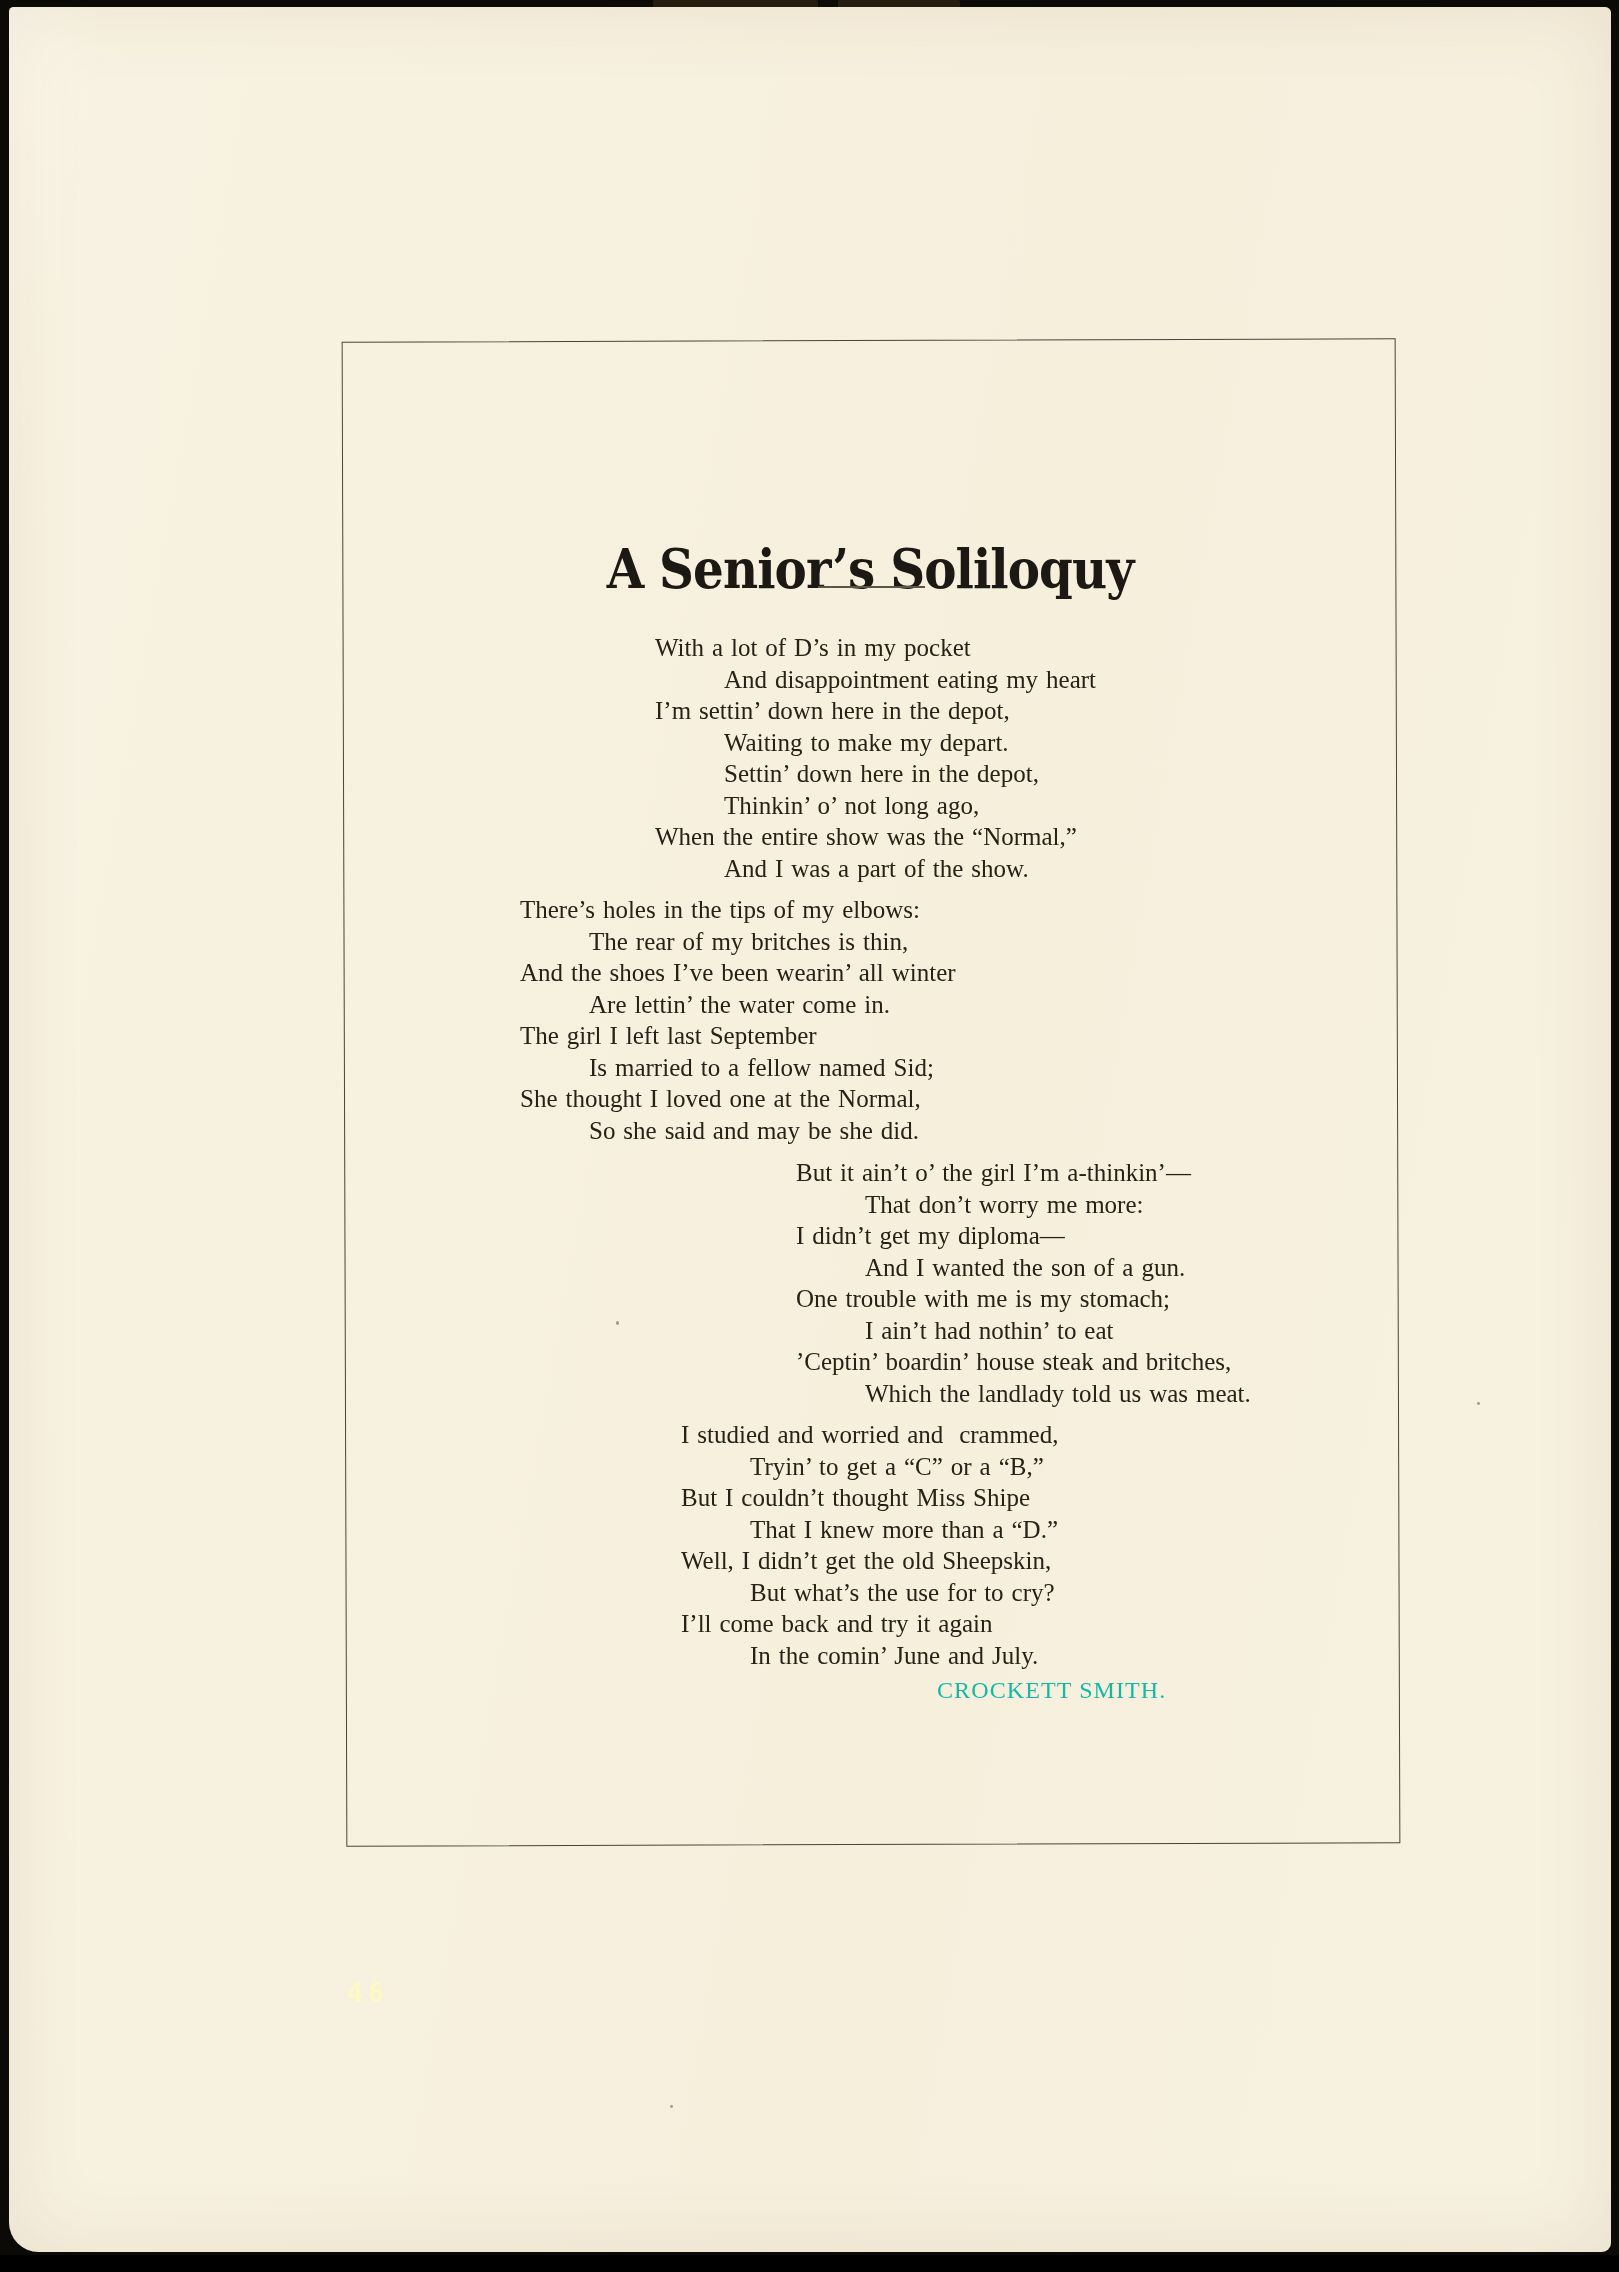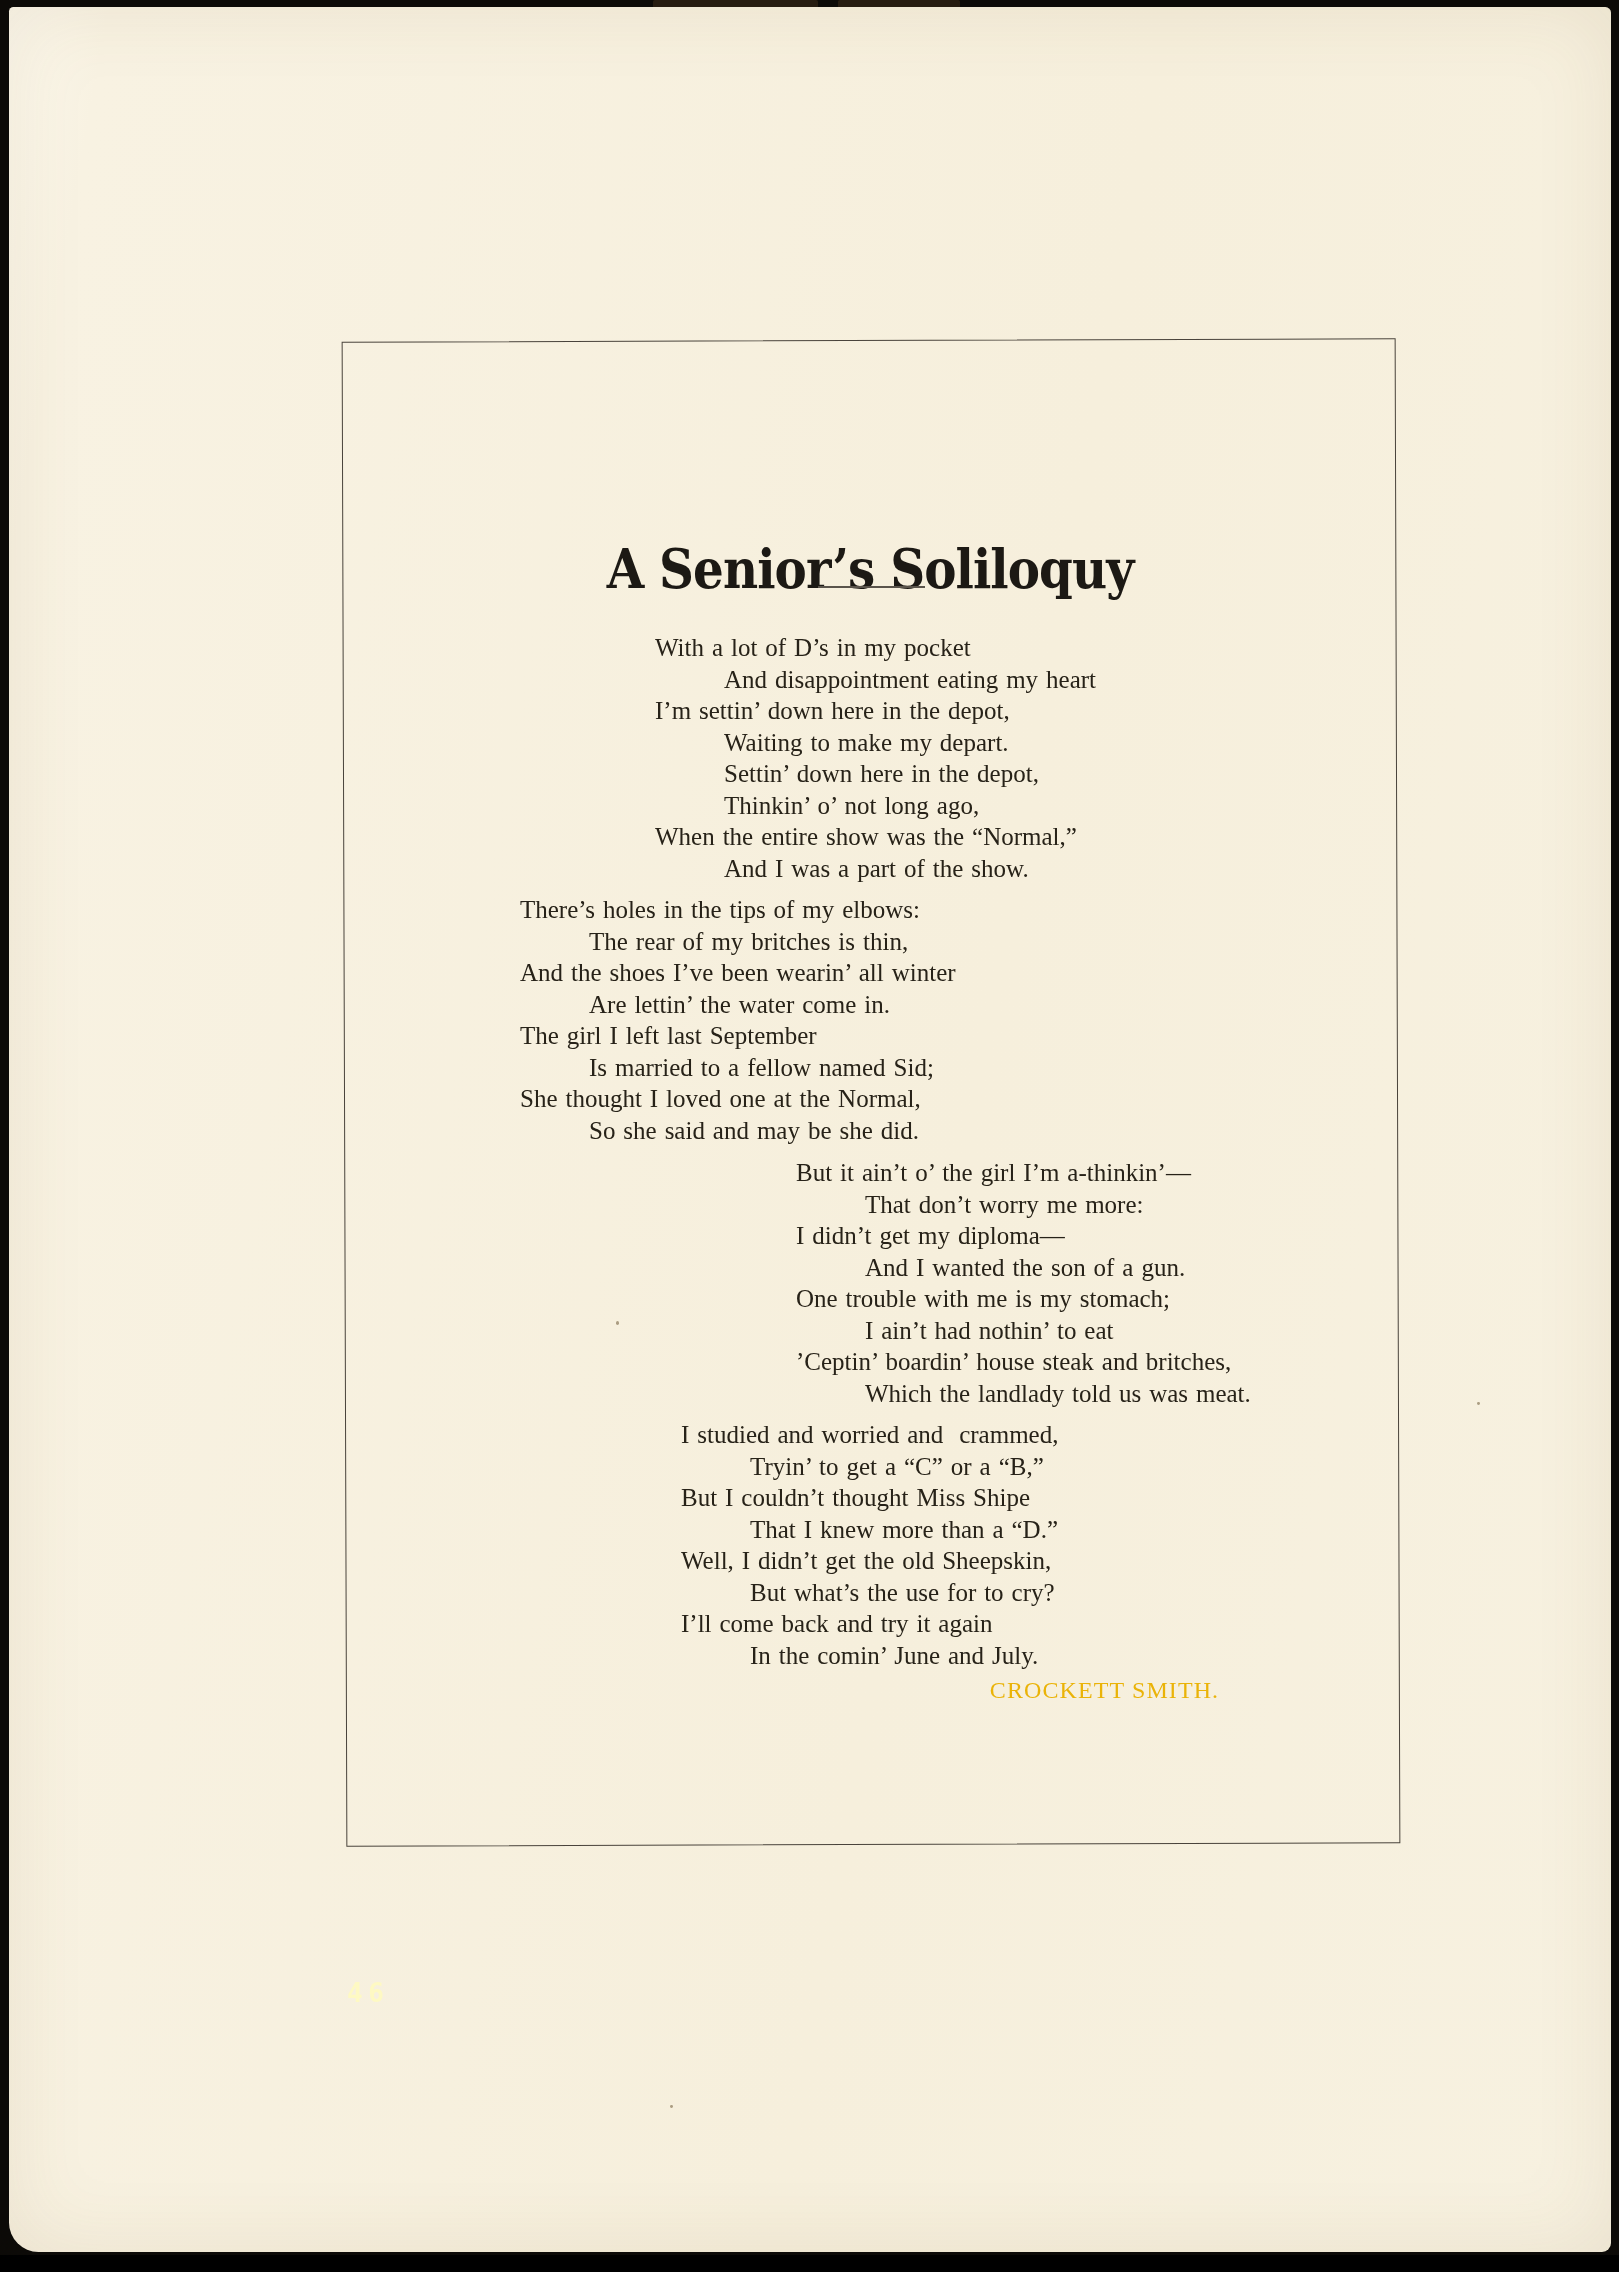--- a/index.html
+++ b/index.html
@@ -62,24 +62,24 @@
   }
   .indent{padding-left:69px;}
   #stanza1{left:653px;top:631px;}
   #stanza2{left:518px;top:893px;}
   #stanza3{left:794px;top:1156px;}
   #stanza4{left:679px;top:1418px;}
   .author{
     position:absolute;
     left:937px;top:1677px;
     width:335px;
-    text-align:center;
+    text-align:left;
     font-size:24px;
     letter-spacing:1.1px;
-    color:#eab308;
+    color:#14b8a6;
     white-space:nowrap;
   }
   .pagenum{
     position:absolute;
     left:347px;top:1978px;
     font-family:"DejaVu Sans Mono", monospace;
     font-weight:bold;
     font-size:26px;
     letter-spacing:5.7px;
     color:#fef9c3;

